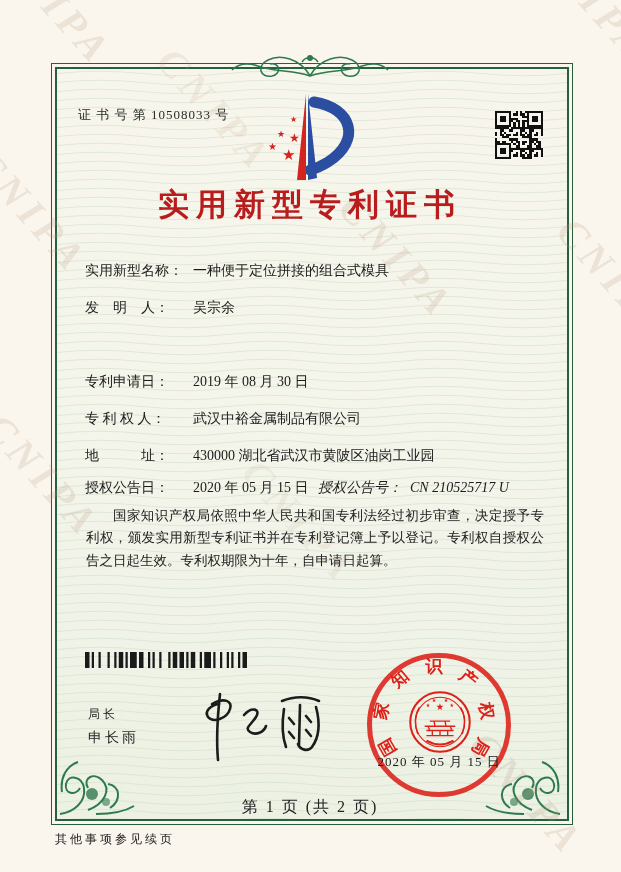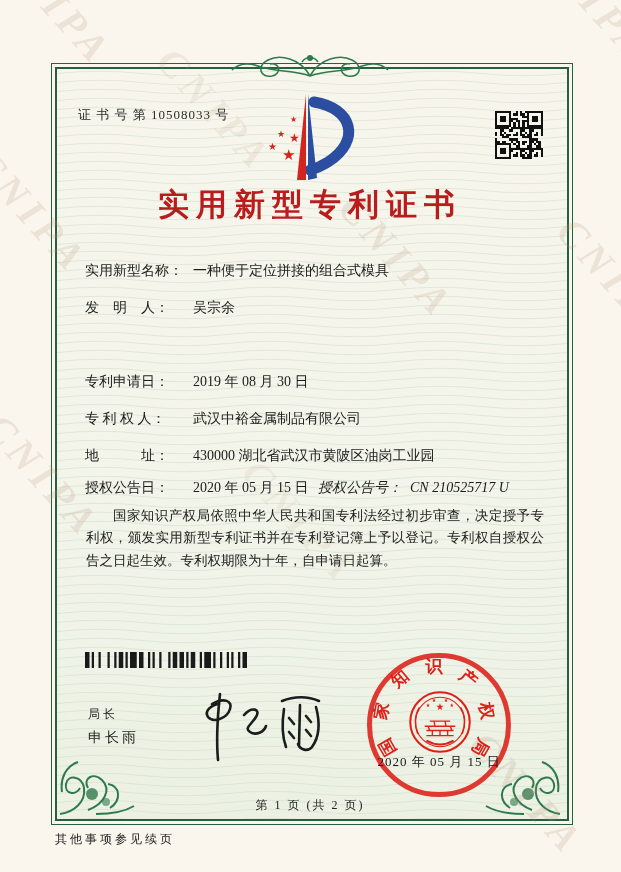--- a/index.html
+++ b/index.html
@@ -63,21 +63,21 @@
     font-size:17px;font-weight:bold;color:#dd2018;
     text-align:center;line-height:18px;
   }
   .emblem{position:absolute;left:34px;top:30px;}
   .seal-date{
     position:absolute;left:360px;top:753px;width:158px;
     text-align:center;font-size:13px;color:#1a1a1a;letter-spacing:1px;
   }
   .page-num{
     position:absolute;left:55px;top:797px;width:510px;
-    text-align:center;font-size:12px;letter-spacing:2px;color:#222;
+    text-align:center;font-size:16px;letter-spacing:2px;color:#222;
   }
   .cont-note{
     position:absolute;left:55px;top:831px;width:510px;
     font-size:12px;letter-spacing:3px;color:#222;
   }
   .ornament{position:absolute;pointer-events:none;}
 </style>
 </head>
 <body>
 

